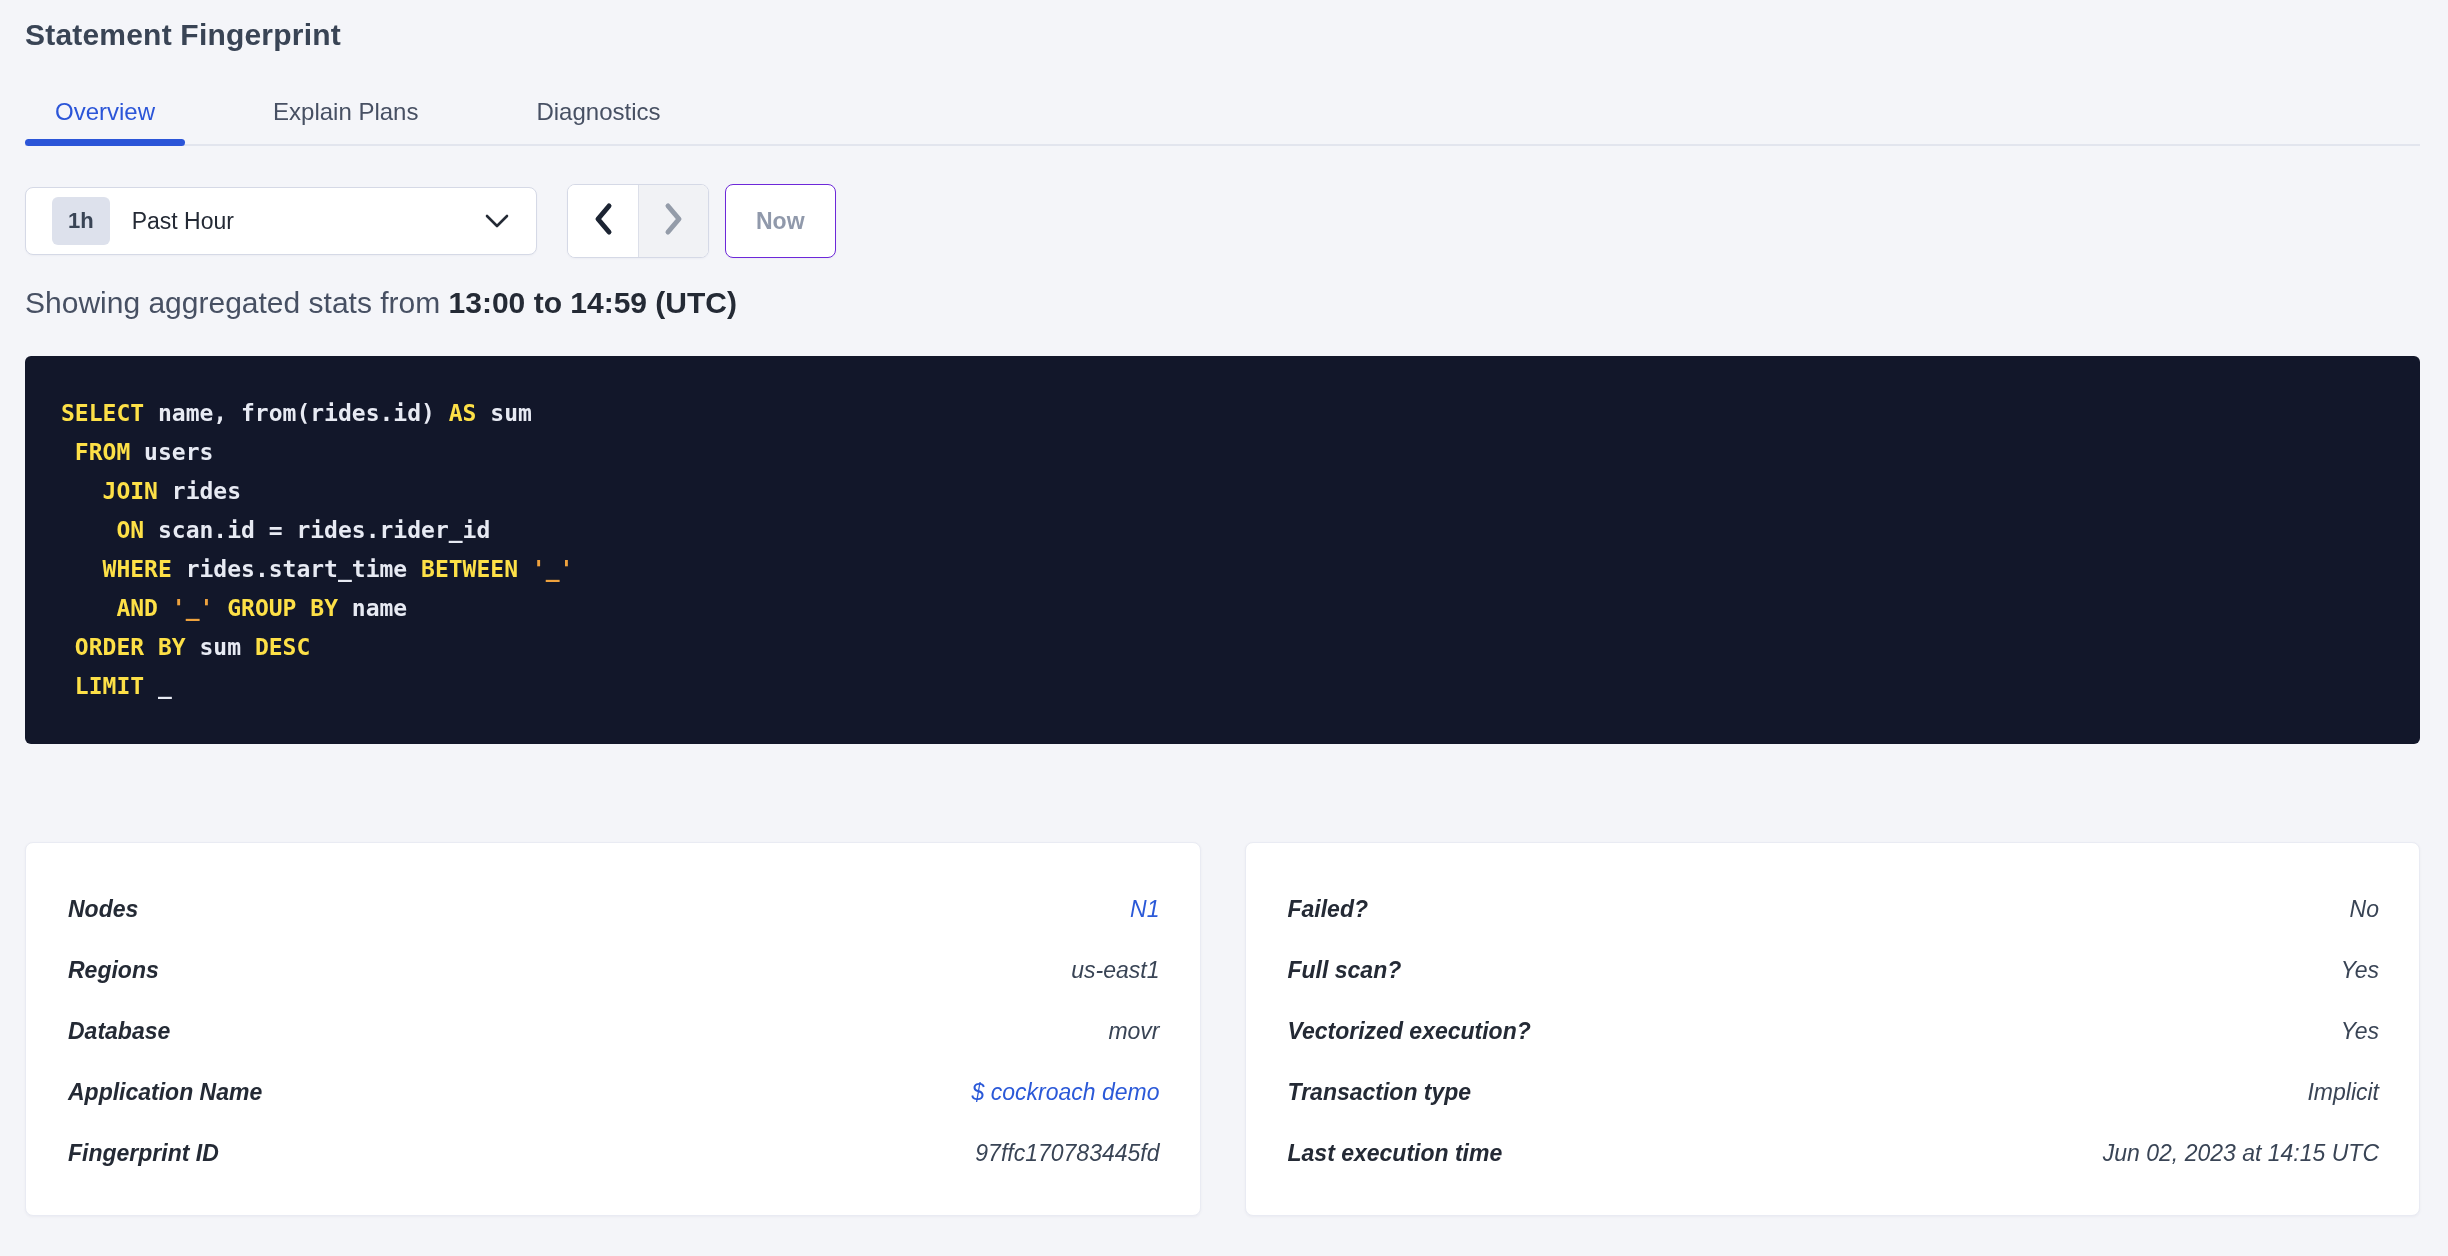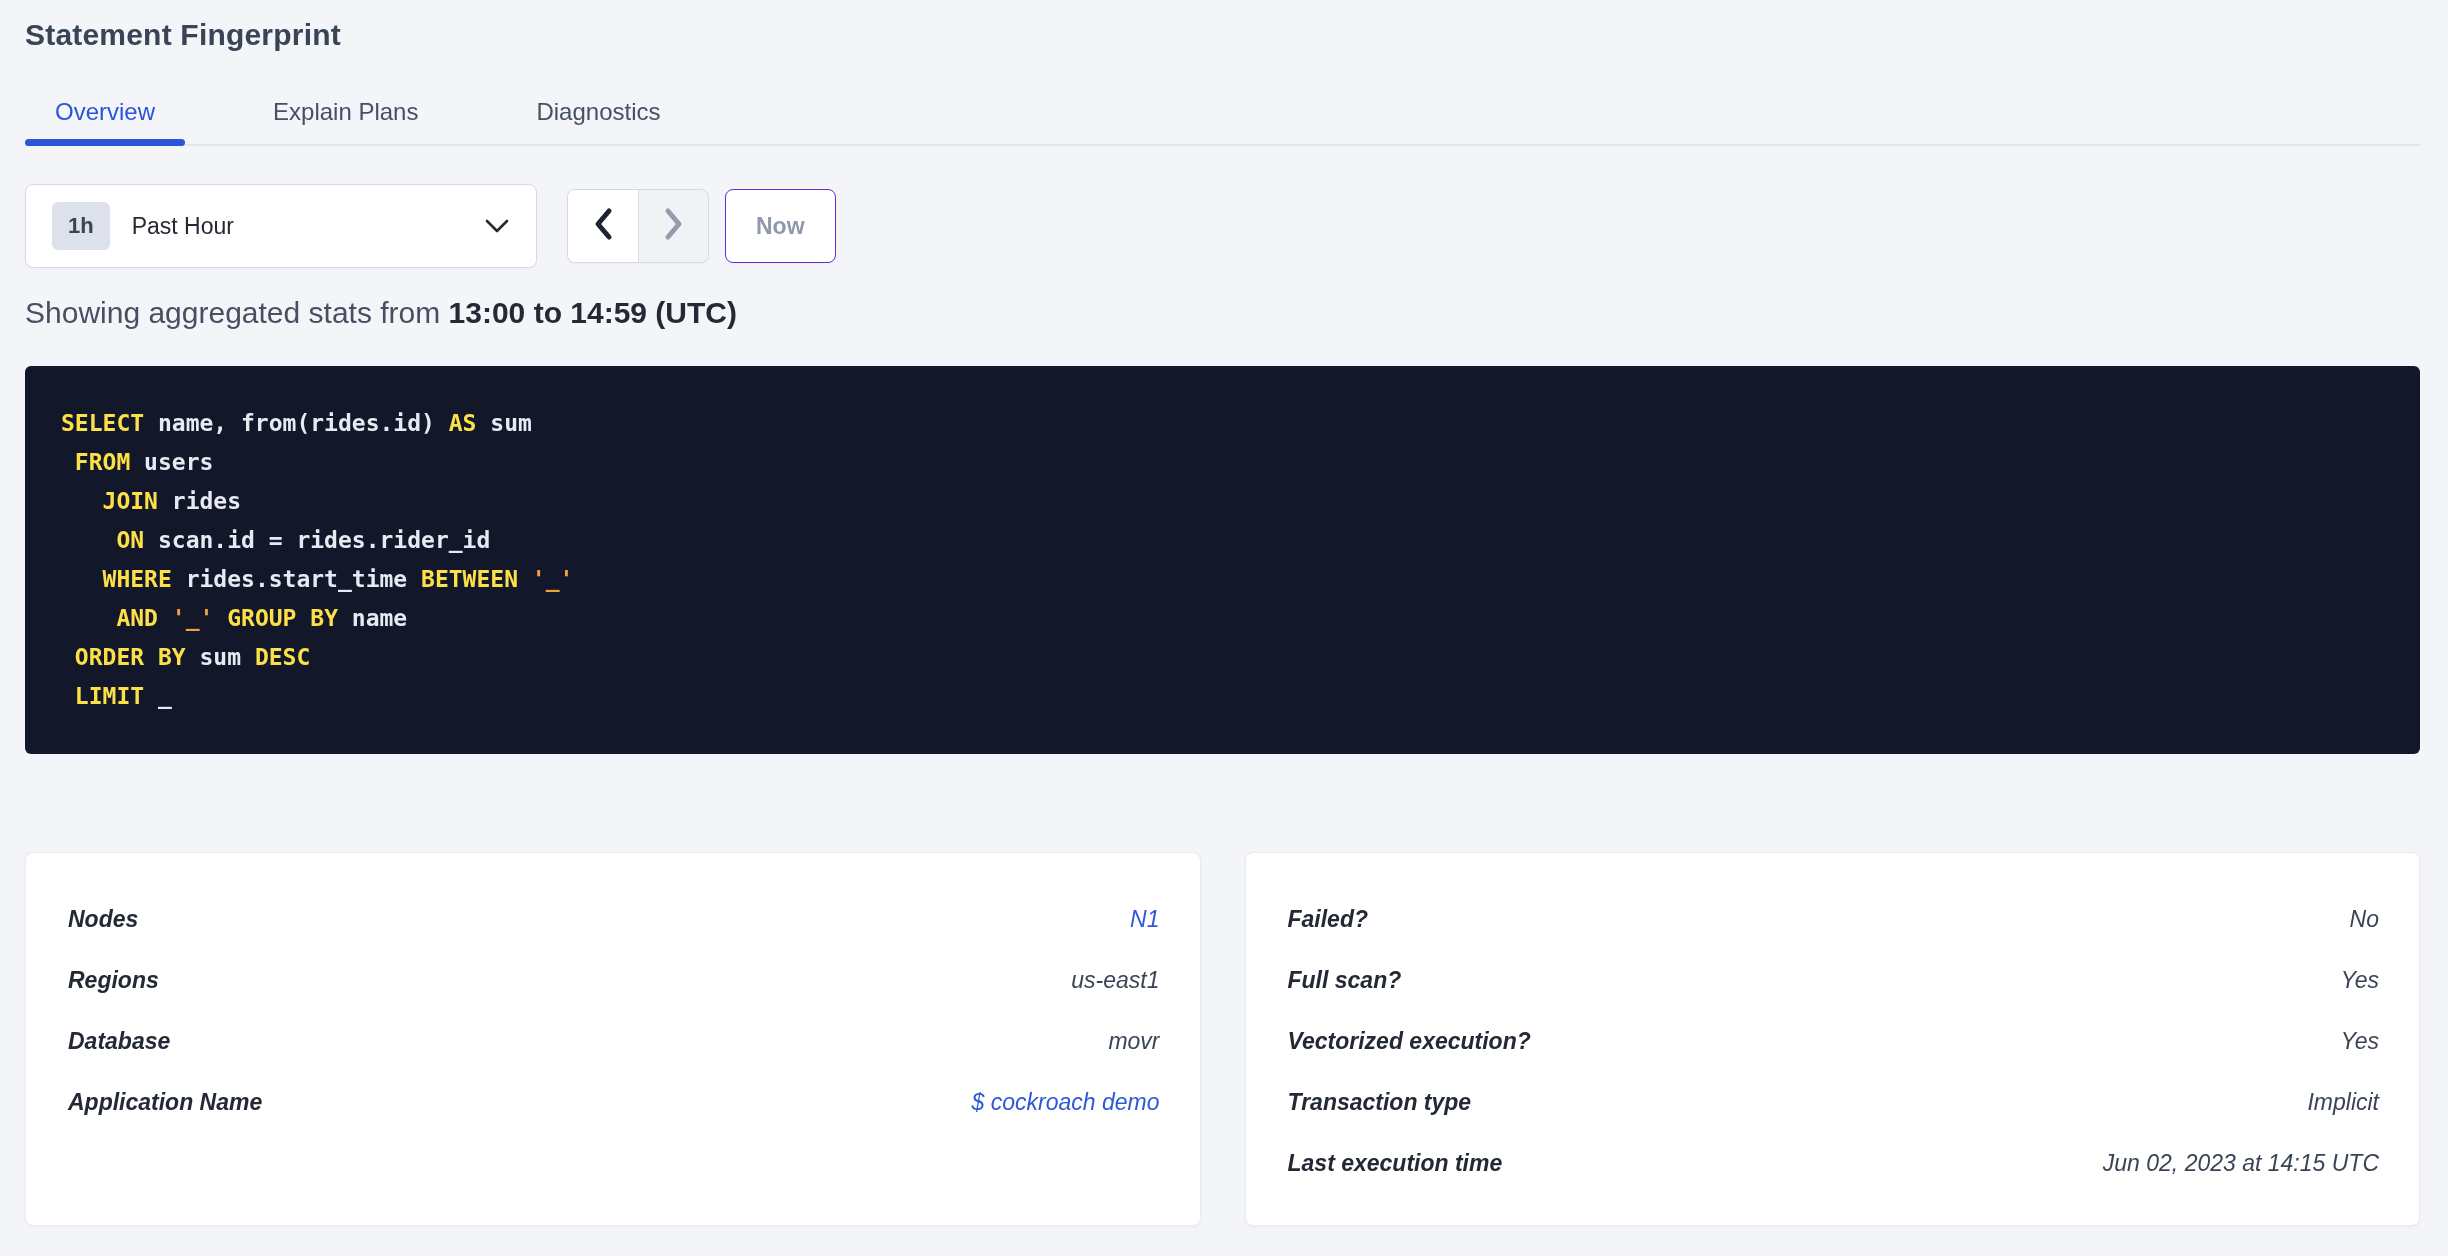--- a/index.html
+++ b/index.html
@@ -44,21 +44,21 @@
   }
 
   
   .time-row {
     display: flex;
     align-items: center;
     margin-top: 38px;
   }
   .time-select {
     width: 512px;
-    height: 84px;
+    height: 68px;
     background: #ffffff;
     border: 1px solid #d5d9e6;
     border-radius: 8px;
     display: flex;
     align-items: center;
     padding: 0 26px;
     cursor: pointer;
     box-shadow: 0 1px 2px rgba(50,60,90,0.04);
   }
   .time-badge {
@@ -257,20 +257,24 @@
         <span class="val">us-east1</span>
       </div>
       <div class="srow">
         <span class="lbl">Database</span>
         <span class="val">movr</span>
       </div>
       <div class="srow">
         <span class="lbl">Application Name</span>
         <span class="val link">$ cockroach demo</span>
       </div>
+      <div class="srow">
+        <span class="lbl">Fingerprint ID</span>
+        <span class="val">97ffc170783445fd</span>
+      </div>
     </div>
 
     <div class="card">
       <div class="srow">
         <span class="lbl">Failed?</span>
         <span class="val">No</span>
       </div>
       <div class="srow">
         <span class="lbl">Full scan?</span>
         <span class="val">Yes</span>

